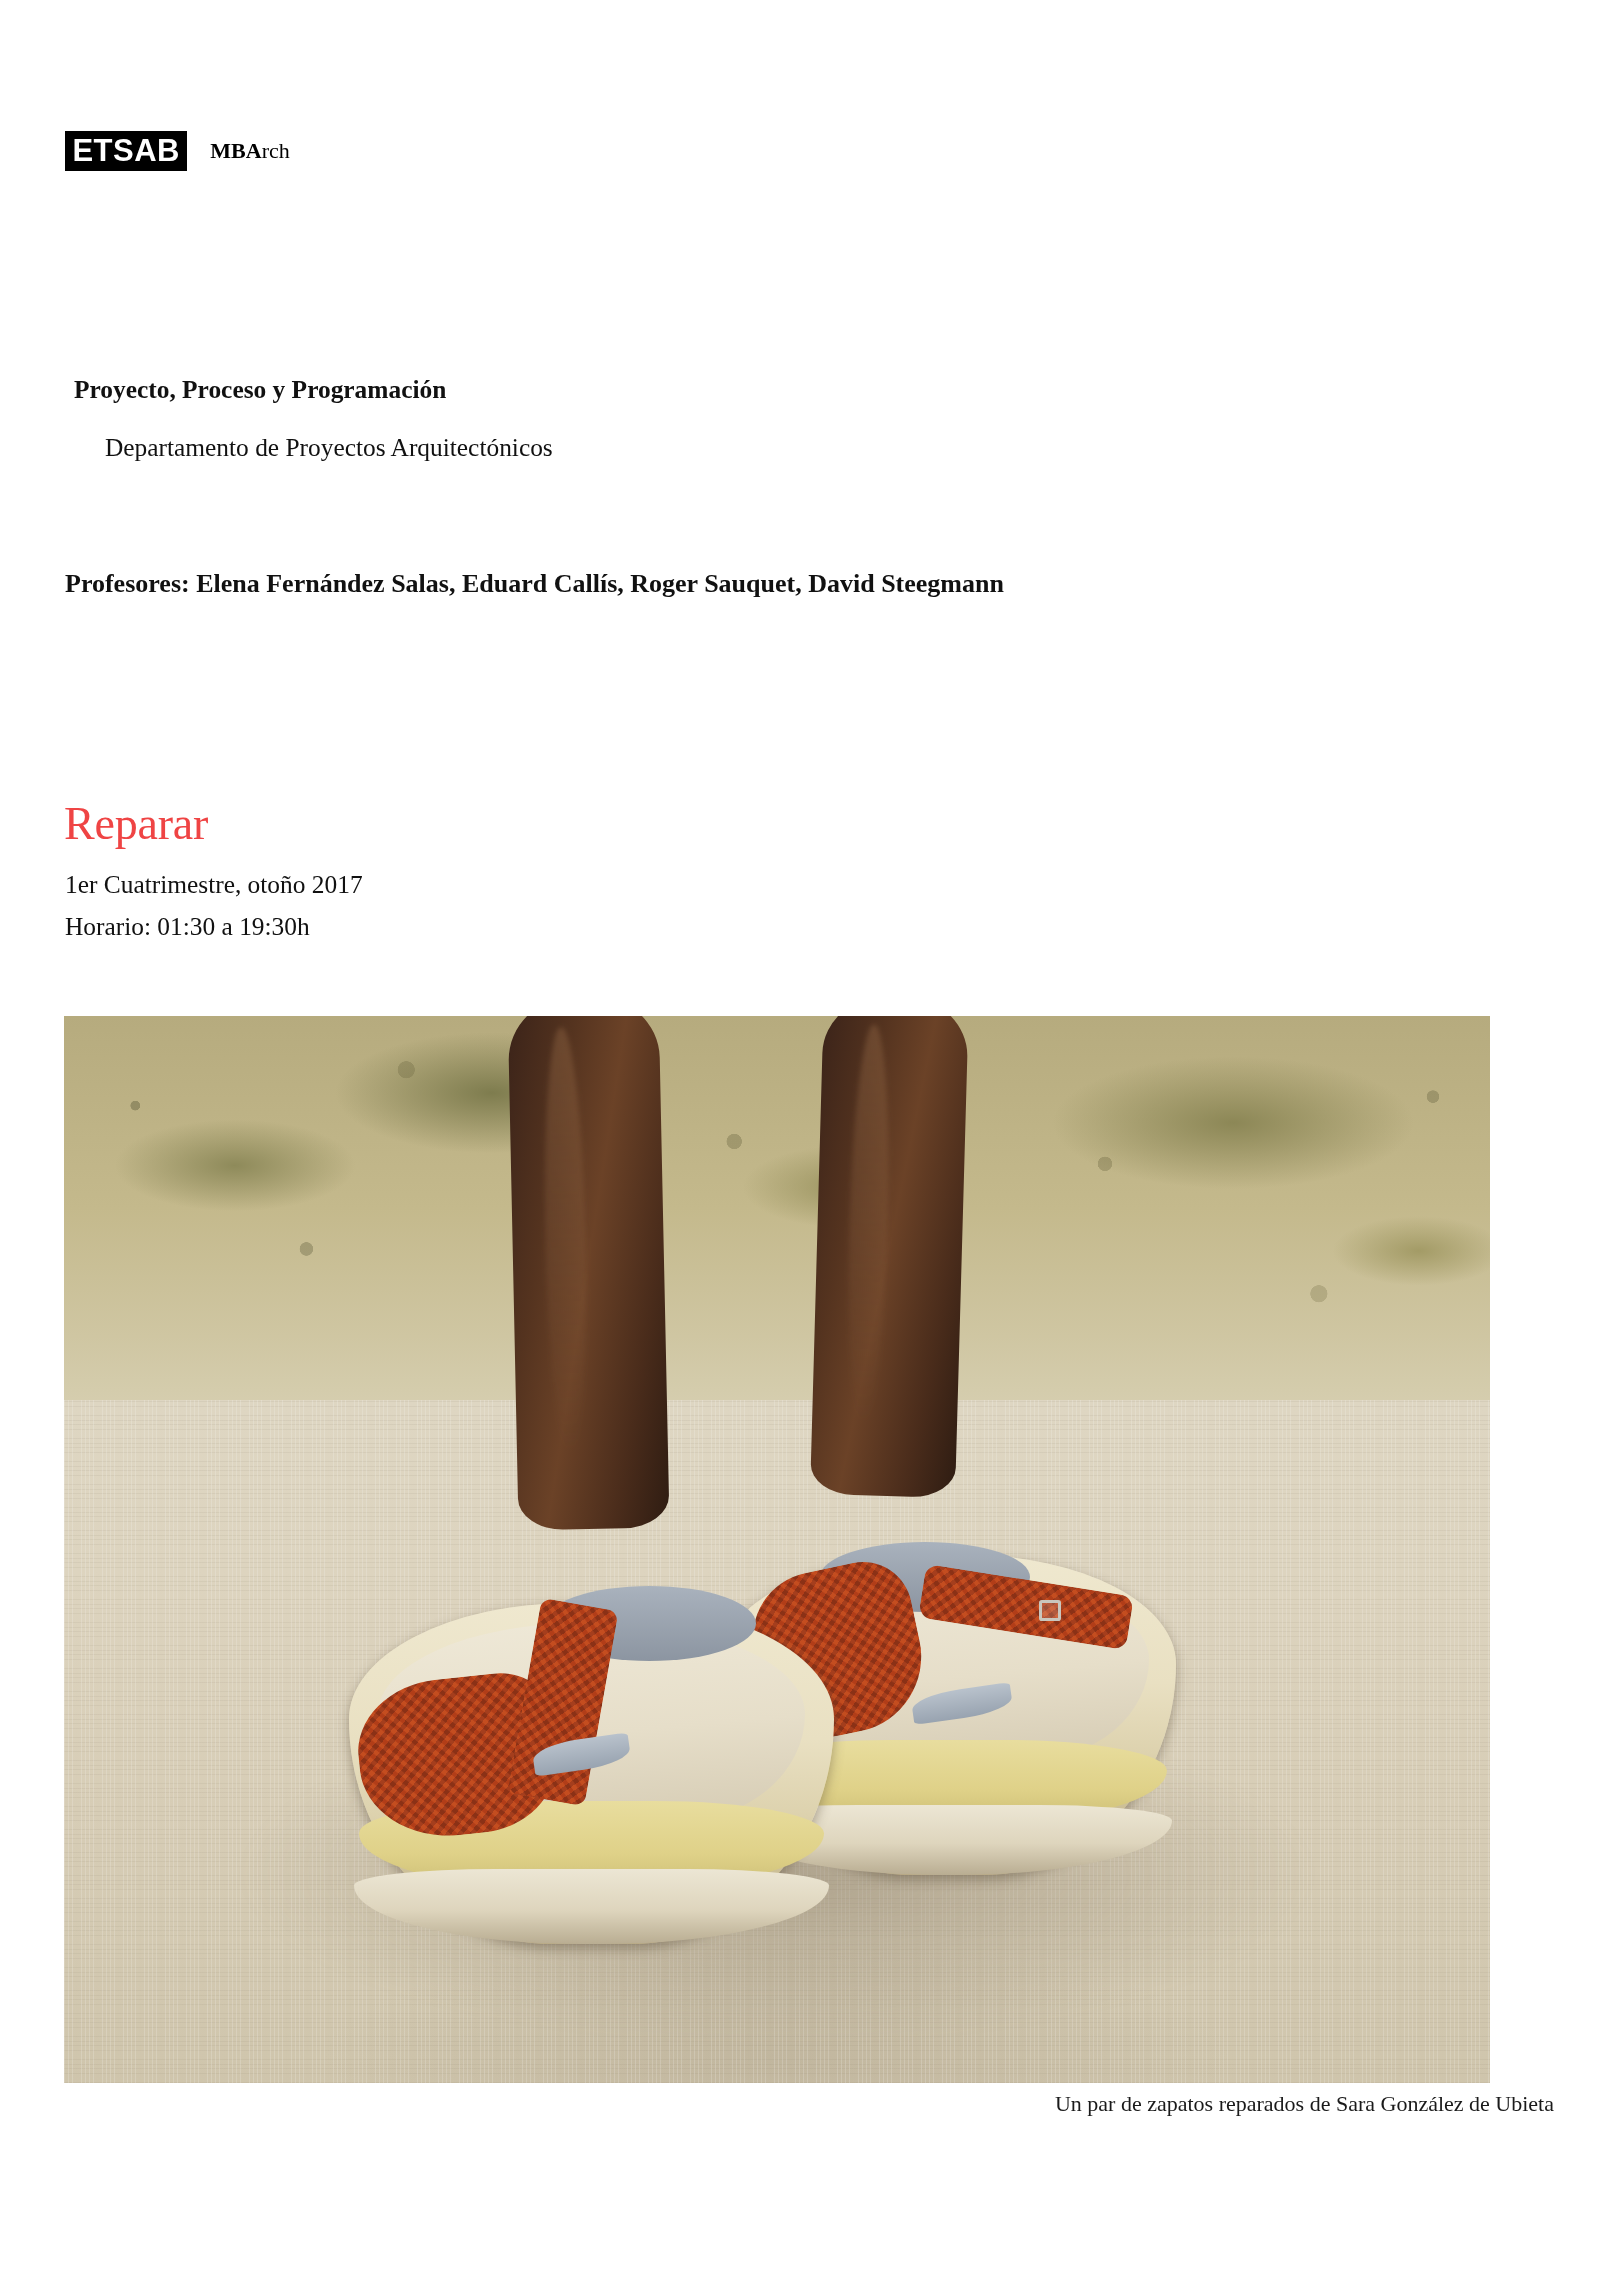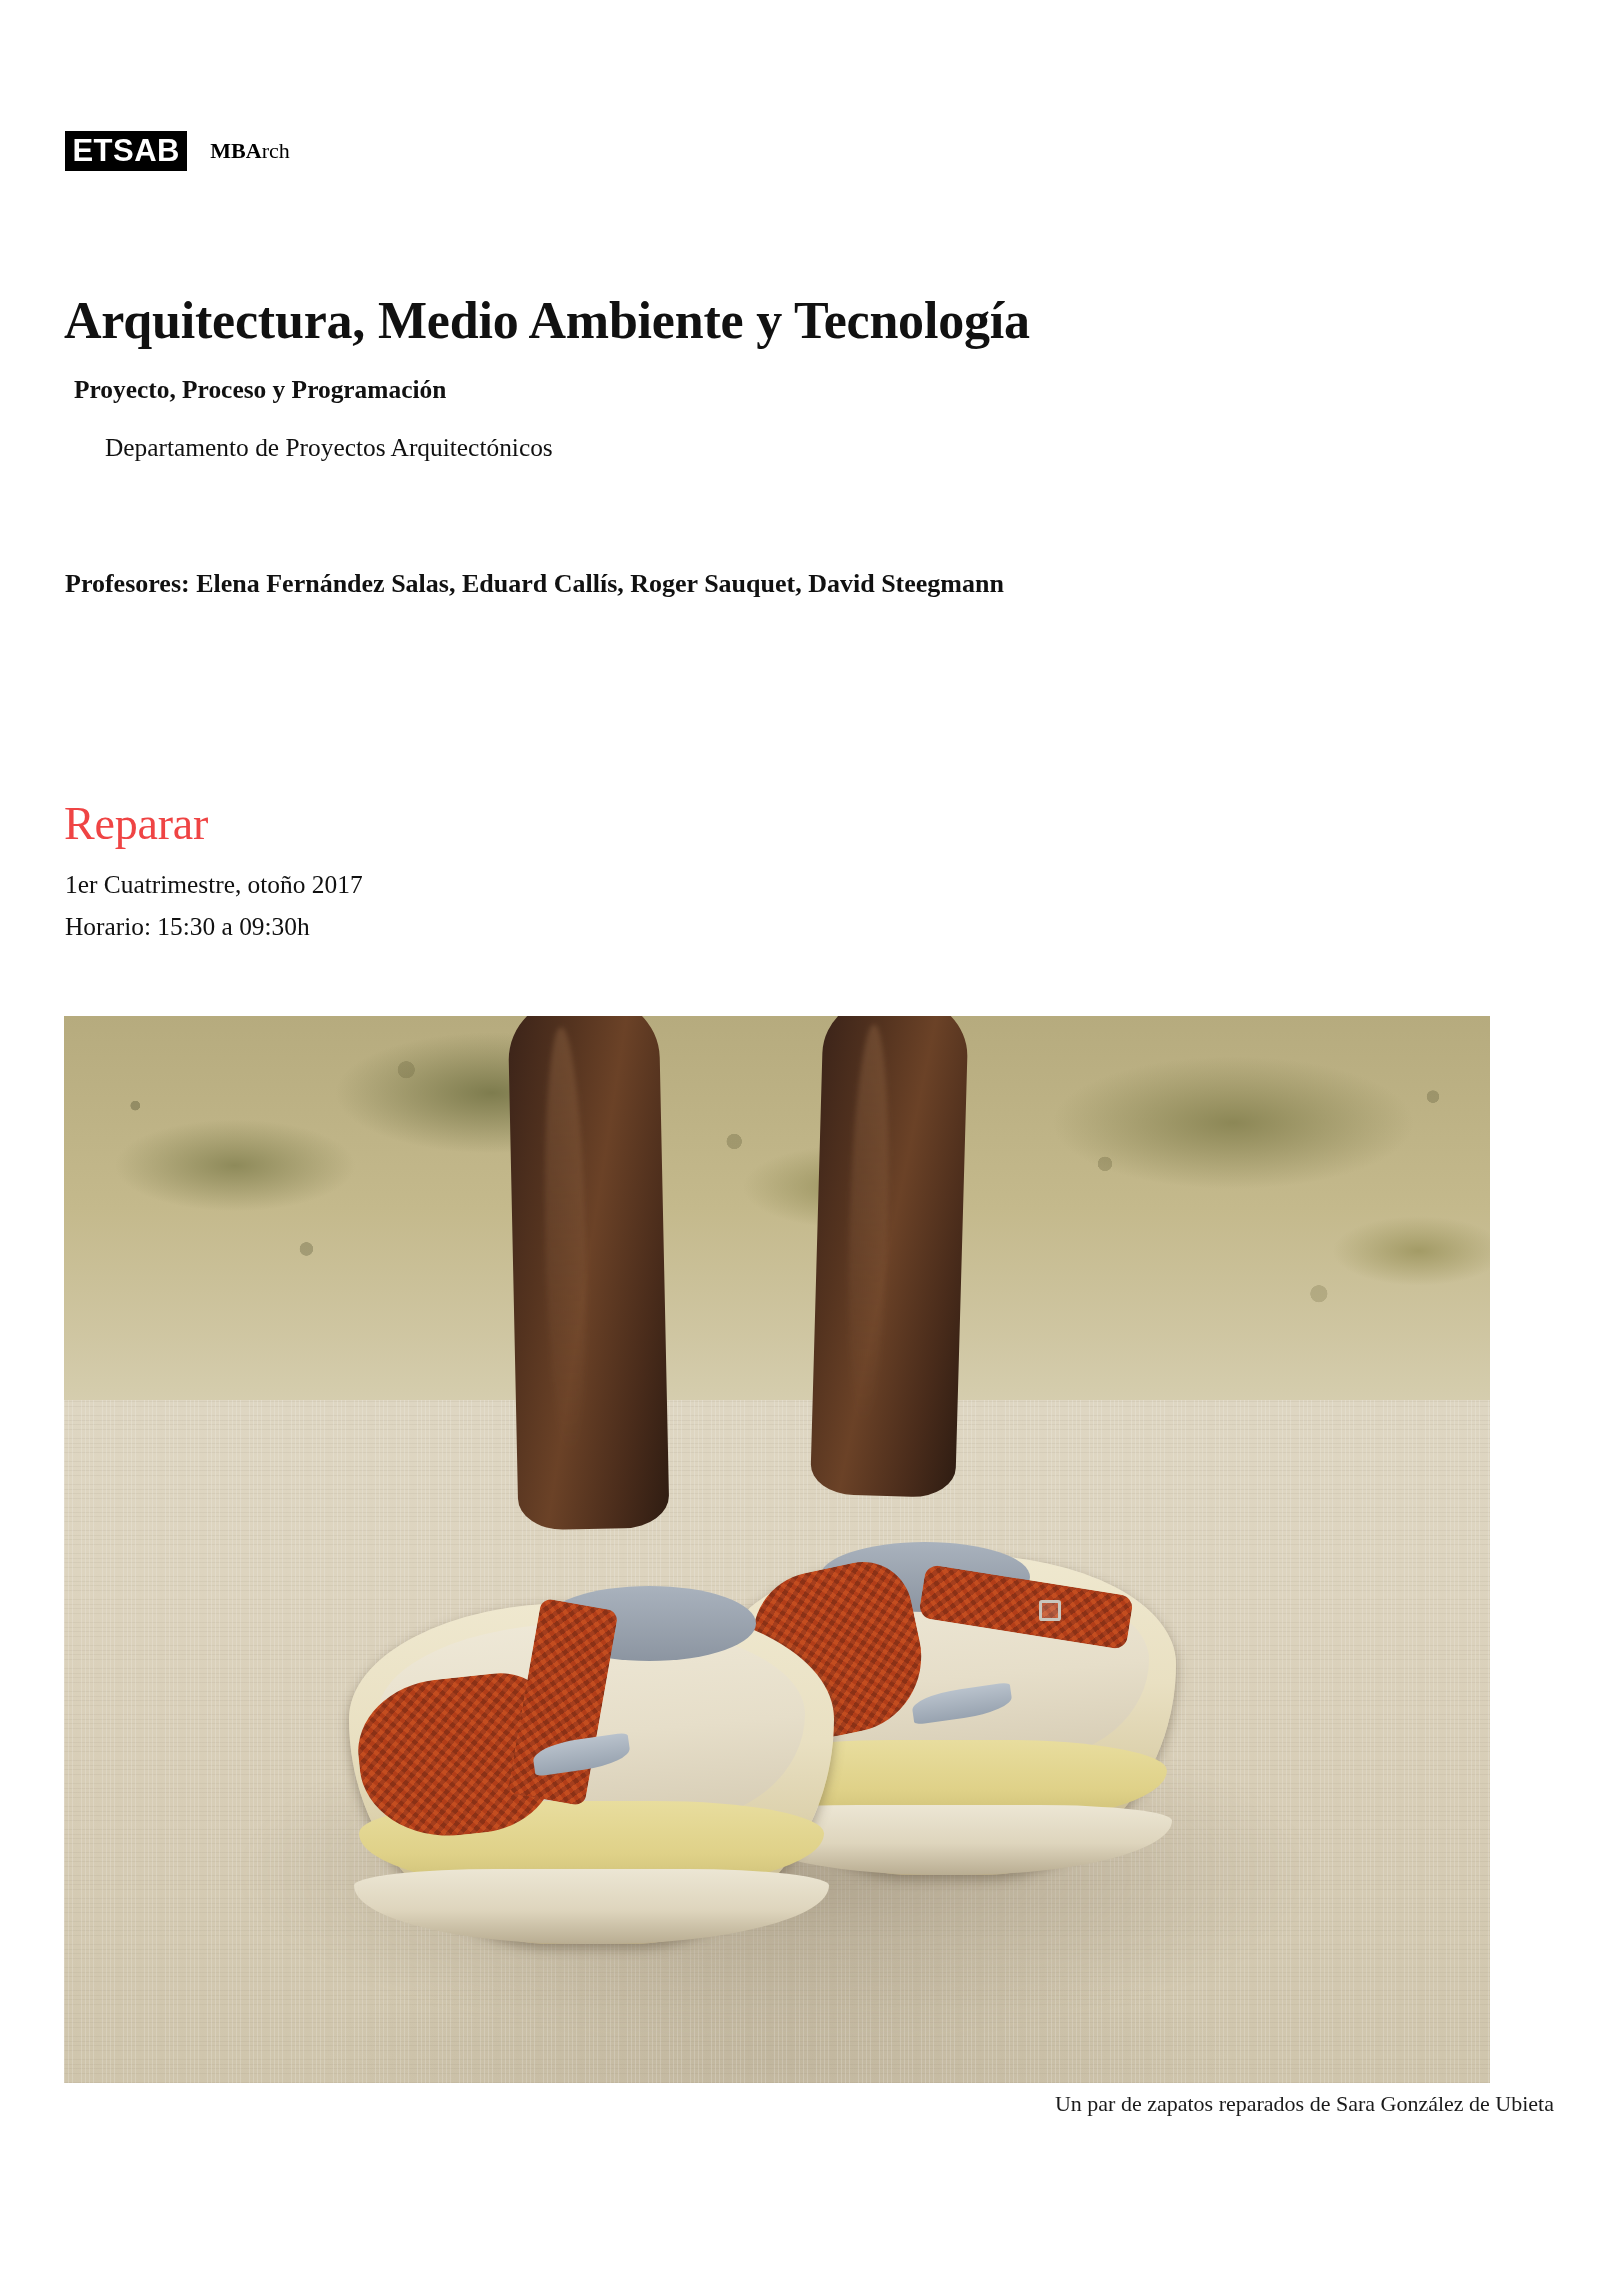--- a/index.html
+++ b/index.html
@@ -325,31 +325,30 @@
 
 <div class="page">
 
   <div class="logo">
     <span class="logo-mark">ETSAB</span>
     <span class="logo-text">
       <span class="bold">MBA</span><span class="light">rch</span>
     </span>
   </div>
 
-  <h1 class="title-main">Arquitectura, Medio Ambiente y Tecnología</h1>
 
   <div class="subtitle-bold">Proyecto, Proceso y Programación</div>
   <div class="subtitle-regular">Departamento de Proyectos Arquitectónicos</div>
 
   <div class="professors">Profesores: Elena Fernández Salas, Eduard Callís, Roger Sauquet, David Steegmann</div>
 
   <h2 class="section-title">Reparar</h2>
 
   <div class="schedule-line-1">1er Cuatrimestre, otoño 2017</div>
-  <div class="schedule-line-2">Horario: 15:30 a 09:30h</div>
+  <div class="schedule-line-2">Horario: 01:30 a 19:30h</div>
 
   <figure class="photo" style="margin:0;">
     <div class="photo-inner">
       <div class="wall"></div>
       <div class="wall-speckle"></div>
       <div class="ground"></div>
       <div class="ground-grain"></div>
       <div class="shadow-ground"></div>
 
       <div class="leg leg-left">

